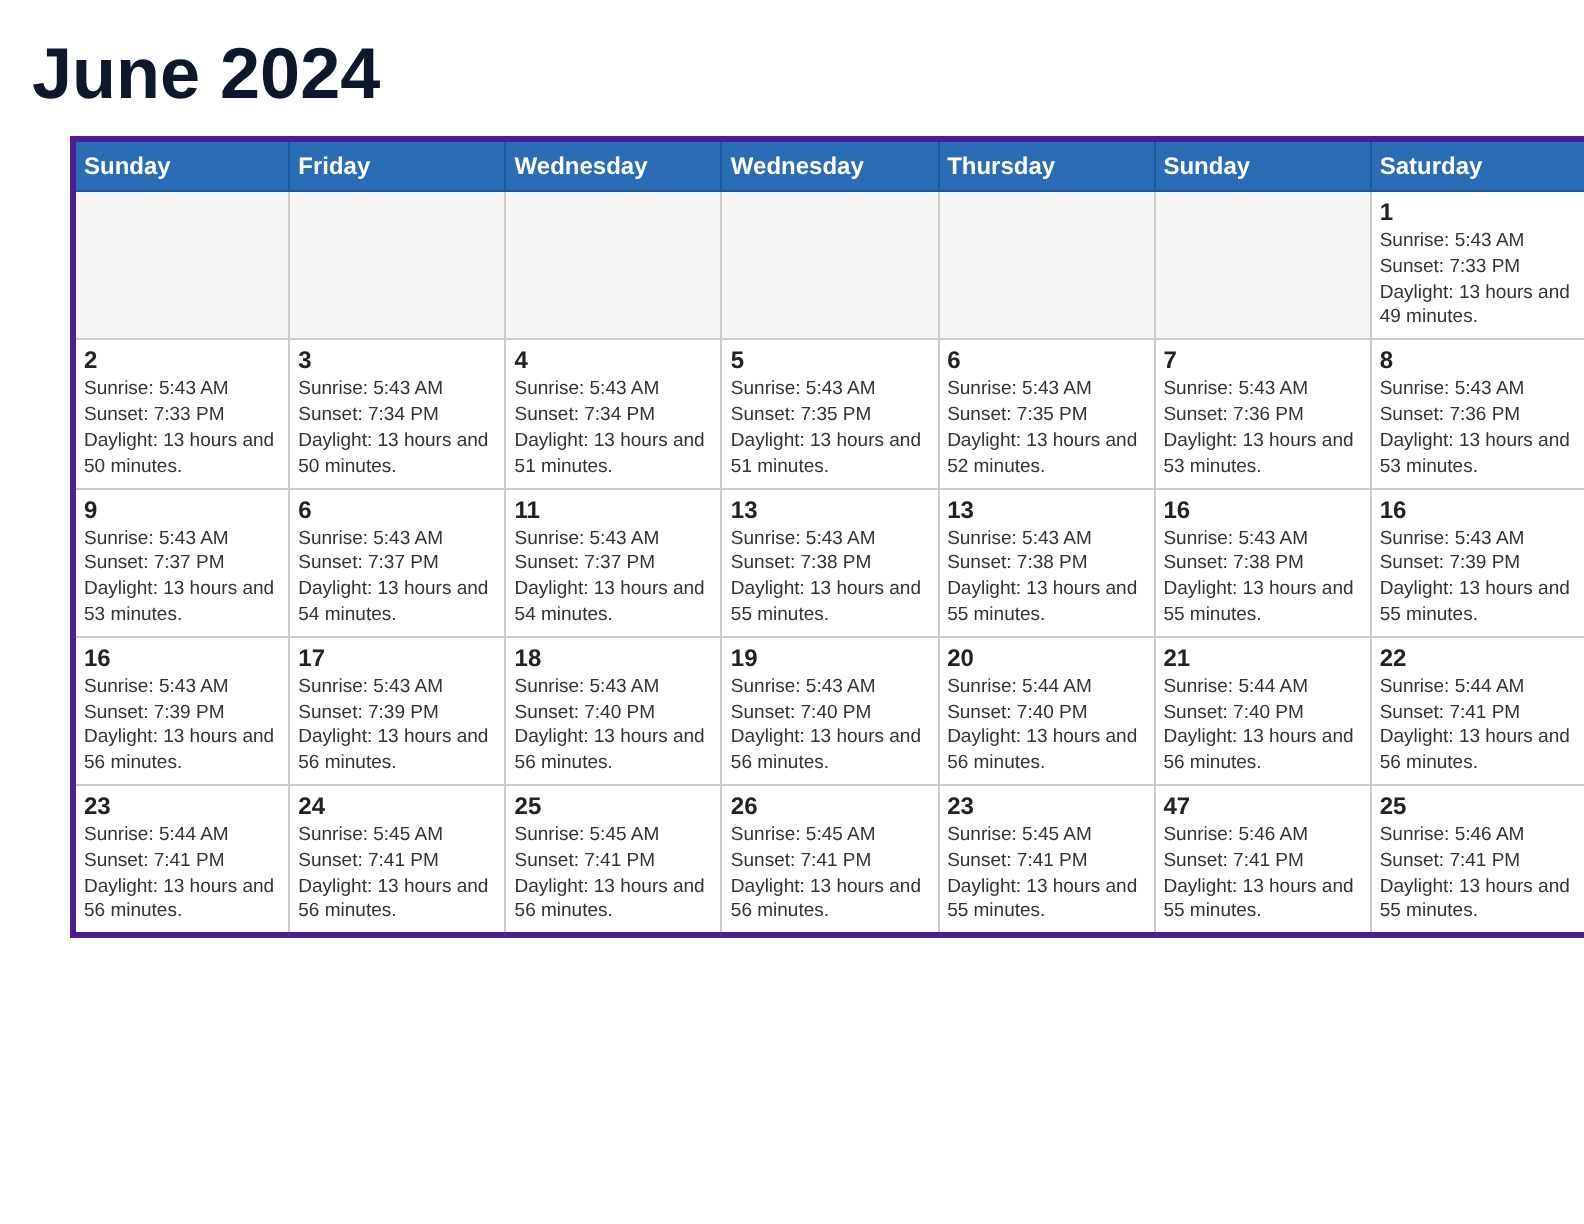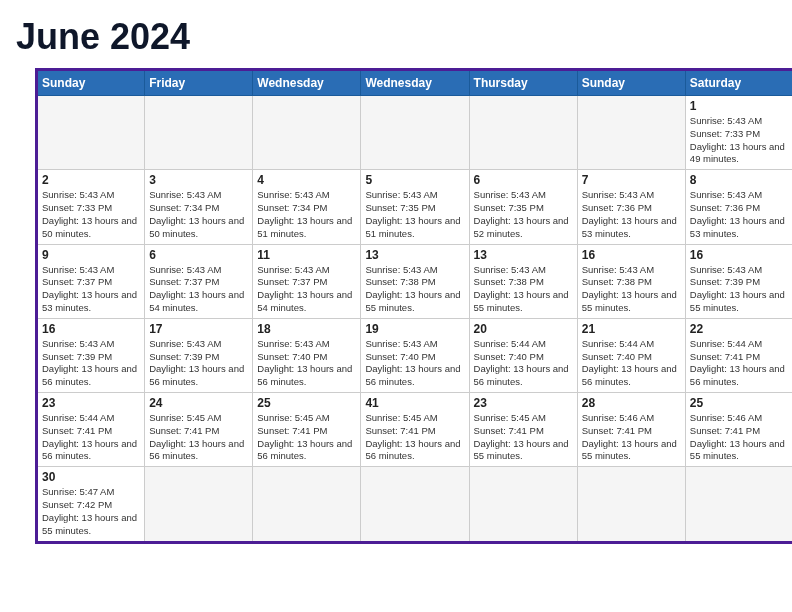--- a/index.html
+++ b/index.html
@@ -278,57 +278,42 @@
 and 56 minutes.</div>
         </td>
         <td>
           <span class="day-number">25</span>
           <div class="day-info">Sunrise: 5:45 AM
 Sunset: 7:41 PM
 Daylight: 13 hours
 and 56 minutes.</div>
         </td>
         <td>
-          <span class="day-number">41</span>
+          <span class="day-number">26</span>
           <div class="day-info">Sunrise: 5:45 AM
 Sunset: 7:41 PM
 Daylight: 13 hours
 and 56 minutes.</div>
         </td>
         <td>
           <span class="day-number">23</span>
           <div class="day-info">Sunrise: 5:45 AM
 Sunset: 7:41 PM
 Daylight: 13 hours
 and 55 minutes.</div>
         </td>
         <td>
-          <span class="day-number">28</span>
+          <span class="day-number">47</span>
           <div class="day-info">Sunrise: 5:46 AM
 Sunset: 7:41 PM
 Daylight: 13 hours
 and 55 minutes.</div>
         </td>
         <td>
           <span class="day-number">25</span>
           <div class="day-info">Sunrise: 5:46 AM
 Sunset: 7:41 PM
 Daylight: 13 hours
 and 55 minutes.</div>
         </td>
-      </tr>
-      <tr>
-        <td>
-          <span class="day-number">30</span>
-          <div class="day-info">Sunrise: 5:47 AM
-Sunset: 7:42 PM
-Daylight: 13 hours
-and 55 minutes.</div>
-        </td>
-        <td class="empty"></td>
-        <td class="empty"></td>
-        <td class="empty"></td>
-        <td class="empty"></td>
-        <td class="empty"></td>
-        <td class="empty"></td>
       </tr>
     </tbody>
 </table>
 
 </body></html>

